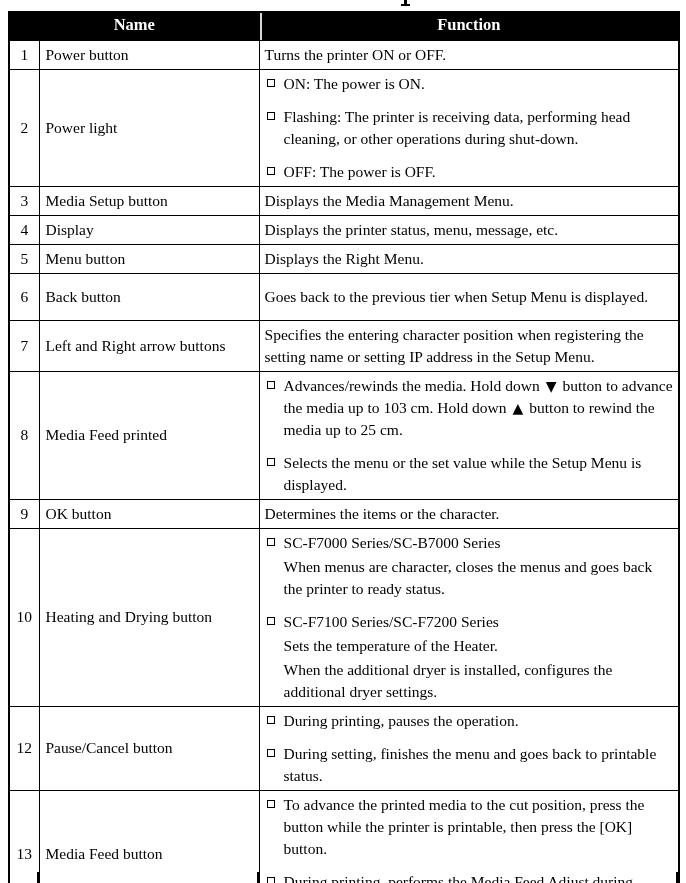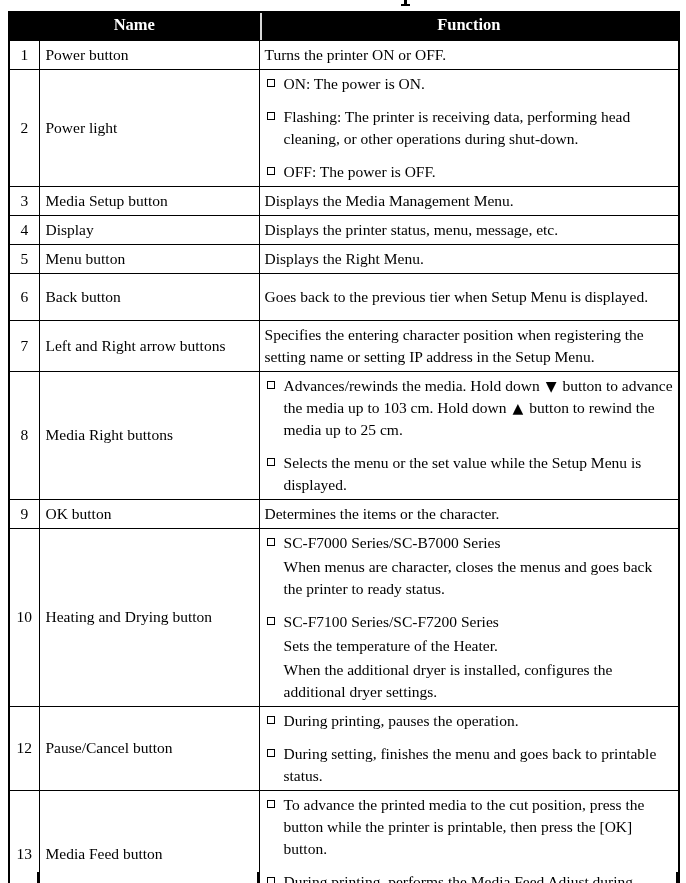--- a/index.html
+++ b/index.html
@@ -150,21 +150,21 @@
       </tr>
 
       <tr class="h48">
         <td class="num">7</td>
         <td class="name">Left and Right arrow buttons</td>
         <td class="func">Specifies the entering character position when registering the setting name or setting IP address in the Setup Menu.</td>
       </tr>
 
       <tr class="h117">
         <td class="num">8</td>
-        <td class="name">Media Right buttons</td>
+        <td class="name">Media Feed printed</td>
         <td class="func">
           <div class="li">
             <span class="cb"></span>
             <span class="li-text"><span>Advances/rewinds the media. Hold down</span><span class="tri">▼</span><span>button to advance the media up to 103 cm. Hold down</span><span class="tri">▲</span><span>button to rewind the media up to 25 cm.</span></span>
           </div>
           <div class="li">
             <span class="cb"></span>
             <span class="li-text">Selects the menu or the set value while the Setup Menu is displayed.</span>
           </div>
         </td>

